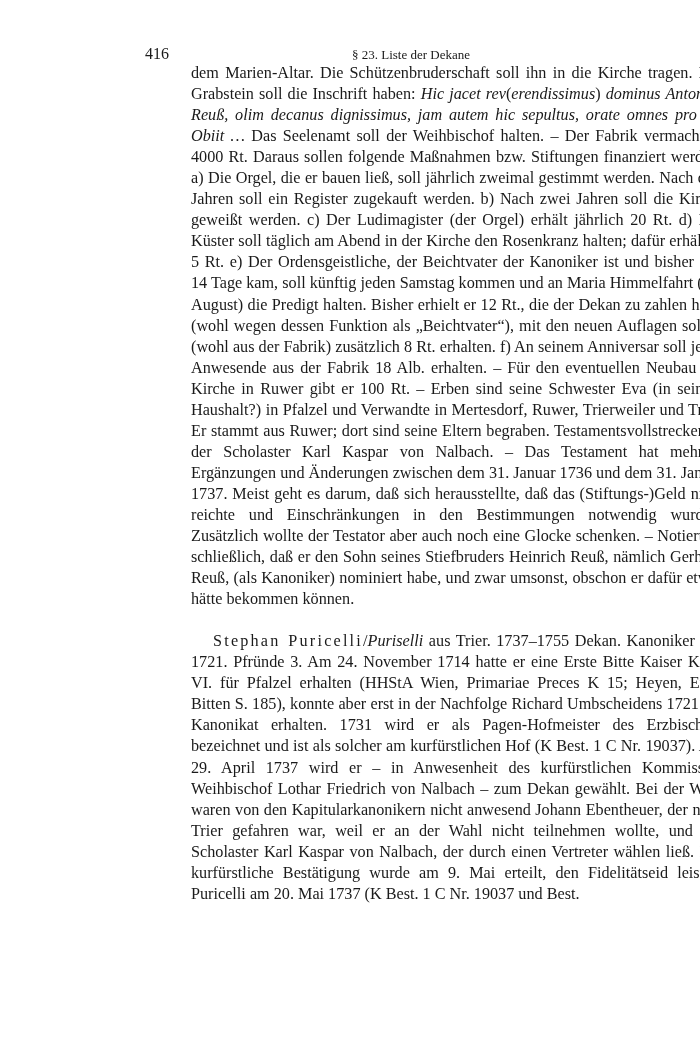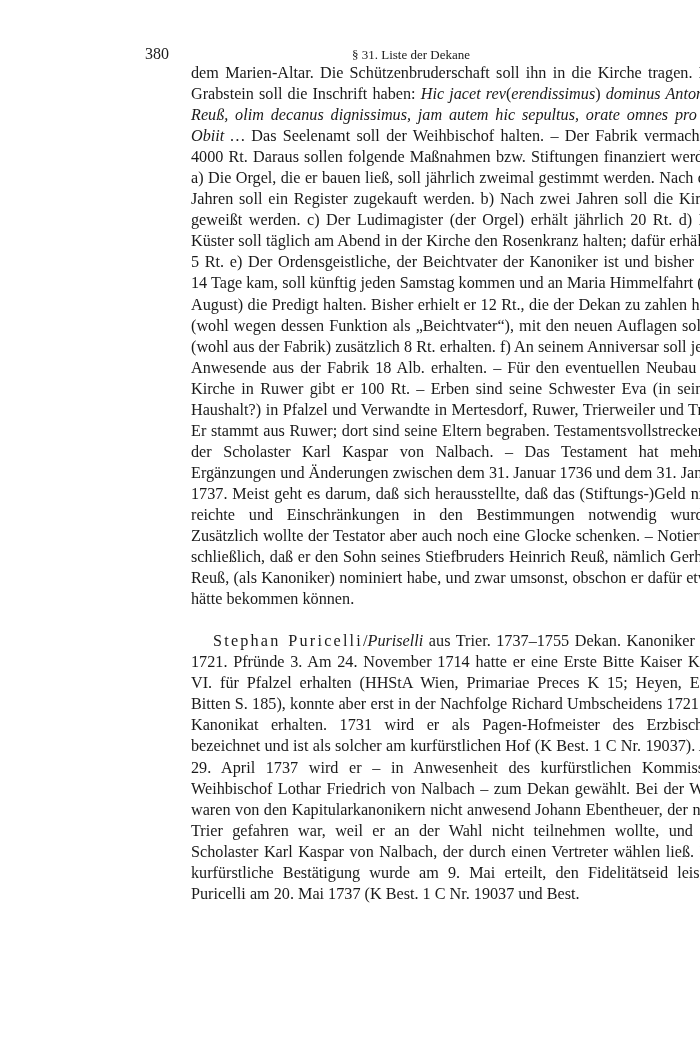--- a/index.html
+++ b/index.html
@@ -13,22 +13,22 @@
   .para { margin: 0; }
   .para + .para { margin-top: 21px; }
   .indent { text-indent: 22px; font-family: Liberation Serif, serif; }
   .spaced { letter-spacing: 2.2px; }
   i { font-style: italic; }
 </style>
 </head>
 <body>
 
 <div class="header">
-  <span class="page-number">380</span>
-  <div class="running-head">§ 31. Liste der Dekane</div>
+  <span class="page-number">416</span>
+  <div class="running-head">§ 23. Liste der Dekane</div>
 </div>
 
 <div class="body-text">
   <p class="para">
     <span>dem Marien-Altar. Die Schützenbruderschaft soll ihn in die Kirche tragen. Der Grabstein soll die Inschrift haben: </span><i>Hic jacet rev</i><span>(</span><i>erendissimus</i><span>) </span><i>dominus Antonius Reuß, olim decanus dignissimus, jam autem hic sepultus, orate omnes pro eo. Obiit …</i><span> Das Seelenamt soll der Weihbischof halten. – Der Fabrik vermacht er 4000 Rt. Daraus sollen folgende Maßnahmen bzw. Stiftungen finanziert werden: a) Die Orgel, die er bauen ließ, soll jährlich zweimal gestimmt werden. Nach drei Jahren soll ein Register zugekauft werden. b) Nach zwei Jahren soll die Kirche geweißt werden. c) Der Ludimagister (der Orgel) erhält jährlich 20 Rt. d) Der Küster soll täglich am Abend in der Kirche den Rosenkranz halten; dafür erhält er 5 Rt. e) Der Ordensgeistliche, der Beichtvater der Kanoniker ist und bisher alle 14 Tage kam, soll künftig jeden Samstag kommen und an Maria Himmelfahrt (15. August) die Predigt halten. Bisher erhielt er 12 Rt., die der Dekan zu zahlen hatte (wohl wegen dessen Funktion als „Beichtvater“), mit den neuen Auflagen soll er (wohl aus der Fabrik) zusätzlich 8 Rt. erhalten. f) An seinem Anniversar soll jeder Anwesende aus der Fabrik 18 Alb. erhalten. – Für den eventuellen Neubau der Kirche in Ruwer gibt er 100 Rt. – Erben sind seine Schwester Eva (in seinem Haushalt?) in Pfalzel und Verwandte in Mertesdorf, Ruwer, Trierweiler und Trier. Er stammt aus Ruwer; dort sind seine Eltern begraben. Testamentsvollstrecker ist der Scholaster Karl Kaspar von Nalbach. – Das Testament hat mehrere Ergänzungen und Änderungen zwischen dem 31. Januar 1736 und dem 31. Januar 1737. Meist geht es darum, daß sich herausstellte, daß das (Stiftungs-)Geld nicht reichte und Einschränkungen in den Bestimmungen notwendig wurden. Zusätzlich wollte der Testator aber auch noch eine Glocke schenken. – Notiert ist schließlich, daß er den Sohn seines Stiefbruders Heinrich Reuß, nämlich Gerhard Reuß, (als Kanoniker) nominiert habe, und zwar umsonst, obschon er dafür etwas hätte bekommen können.</span>
   </p>
   <p class="para indent">
     <span class="spaced">Stephan Puricelli</span><span>/</span><i>Puriselli</i><span> aus Trier. 1737–1755 Dekan. Kanoniker seit 1721. Pfründe 3. Am 24. November 1714 hatte er eine Erste Bitte Kaiser Karls VI. für Pfalzel erhalten (HHStA Wien, Primariae Preces K 15; Heyen, Erste Bitten S. 185), konnte aber erst in der Nachfolge Richard Umbscheidens 1721 ein Kanonikat erhalten. 1731 wird er als Pagen-Hofmeister des Erzbischofs bezeichnet und ist als solcher am kurfürstlichen Hof (K Best. 1 C Nr. 19037). Am 29. April 1737 wird er – in Anwesenheit des kurfürstlichen Kommissars Weihbischof Lothar Friedrich von Nalbach – zum Dekan gewählt. Bei der Wahl waren von den Kapitularkanonikern nicht anwesend Johann Ebentheuer, der nach Trier gefahren war, weil er an der Wahl nicht teilnehmen wollte, und der Scholaster Karl Kaspar von Nalbach, der durch einen Vertreter wählen ließ. Die kurfürstliche Bestätigung wurde am 9. Mai erteilt, den Fidelitätseid leistete Puricelli am 20. Mai 1737 (K Best. 1 C Nr. 19037 und Best.</span>
   </p>
 </div>

